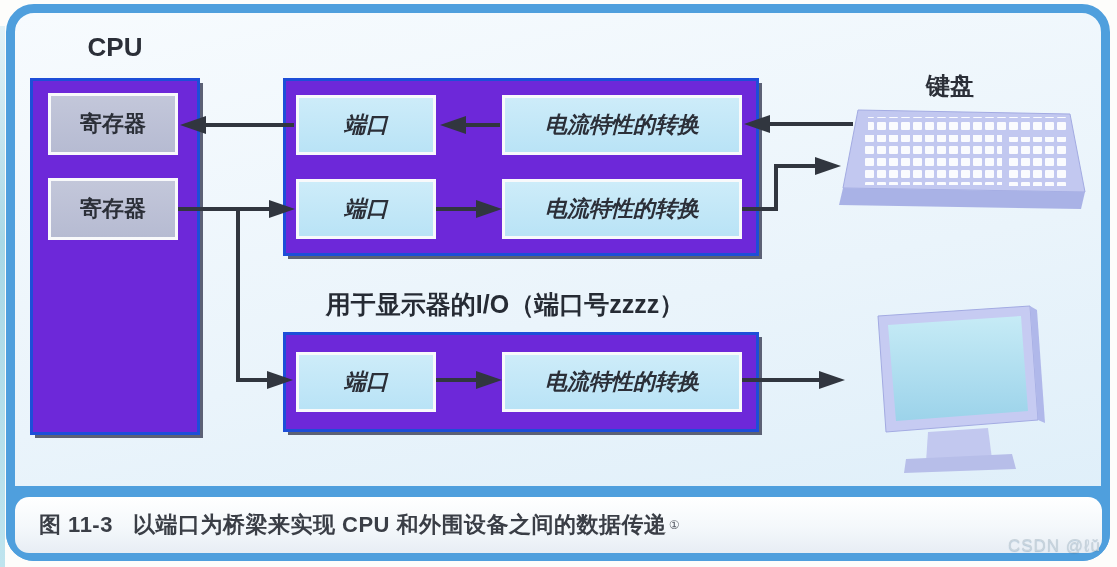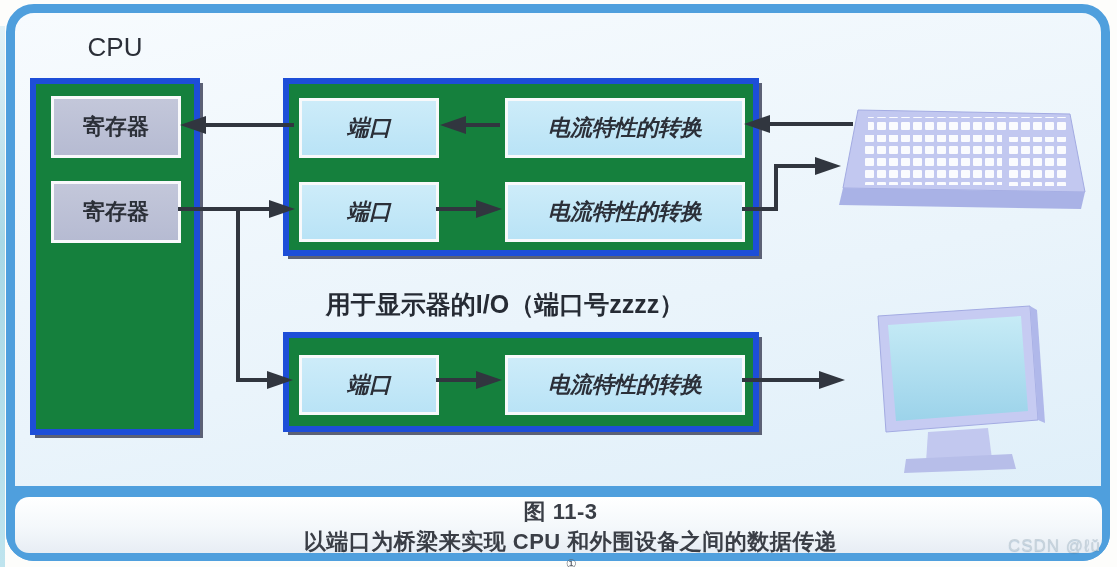--- a/index.html
+++ b/index.html
@@ -32,47 +32,46 @@
   }
   .caption-bar {
     position: absolute; left: 15px; top: 497px; width: 1087px; height: 56px;
     border-radius: 14px;
     background: linear-gradient(180deg, #ffffff 0%, #f4f8fb 55%, #e7edf4 100%);
     display: flex; align-items: center;
     padding-left: 24px;
     color: #3a3e46;
     font-size: 22px; font-weight: 700;
     letter-spacing: 0.5px;
-    flex-direction: column;
   }
   .caption-bar .fig-no { margin-right: 20px; white-space: nowrap; }
   .caption-bar .fig-text { white-space: nowrap; }
   .caption-bar sup { font-size: 12px; font-weight: 400; color: #5a5f68; margin-left: 2px; vertical-align: 10px; }
   .watermark {
     position: absolute; right: 16px; top: 536px;
     color: #c8d3db; font-size: 17px; letter-spacing: 1px;
     text-shadow: 0 1px 1px rgba(70,120,160,0.35);
     text-align: right;
   }
 
   
   .big-label {
     position: absolute; text-align: center;
-    color: #2b2f38; font-size: 26px; font-weight: 400;
+    color: #2b2f38; font-size: 26px; font-weight: 700;
     white-space: nowrap;
   }
   .panel-title {
     position: absolute; text-align: center;
     color: #262b34; font-size: 25px; font-weight: 600;
     white-space: nowrap;
   }
   .gray-panel {
     position: absolute;
-    background: #15803d;
-    border: 6px solid #1d4ed8;
+    background: #6d28d9;
+    border: 3px solid #1d4ed8;
     box-shadow: 4px 4px 0 -1px #5c6175;
   }
   .inner-box {
     position: absolute;
     display: flex; align-items: center; justify-content: center;
     border: 3px solid #f8f9fb;
     color: #2b2f38; font-size: 22px; font-weight: 600;
     white-space: nowrap;
   }
   .reg-box  { background: linear-gradient(180deg, #c3c7da, #b6bbd2); }
@@ -105,20 +104,21 @@
     <div class="inner-box blue-box" style="left:10px; top:98px; width:140px; height:60px;">端口</div>
     <div class="inner-box blue-box" style="left:216px; top:98px; width:240px; height:60px;">电流特性的转换</div>
   </div>
 
   <div class="panel-title" style="left:267px; top:288px; width:476px;">用于显示器的I/O（端口号zzzz）</div>
   <div class="gray-panel" style="left:283px; top:332px; width:476px; height:100px;">
     <div class="inner-box blue-box" style="left:10px; top:17px; width:140px; height:60px;">端口</div>
     <div class="inner-box blue-box" style="left:216px; top:17px; width:240px; height:60px;">电流特性的转换</div>
   </div>
 
+  <div class="big-label" style="left:880px; top:70px; width:140px; font-size:24px;">键盘</div>
 
   <svg class="overlay" viewBox="0 0 1117 567">
     <defs>
       <pattern id="kb-keys" width="12" height="12" patternUnits="userSpaceOnUse">
         <rect x="1" y="2" width="9" height="8" rx="1" fill="#ffffff" opacity="0.92"></rect>
       </pattern>
       <linearGradient id="scr-grad" x1="0" y1="0" x2="0" y2="1">
         <stop offset="0" stop-color="#c6ebf6"></stop>
         <stop offset="1" stop-color="#9cd3ea"></stop>
       </linearGradient>

